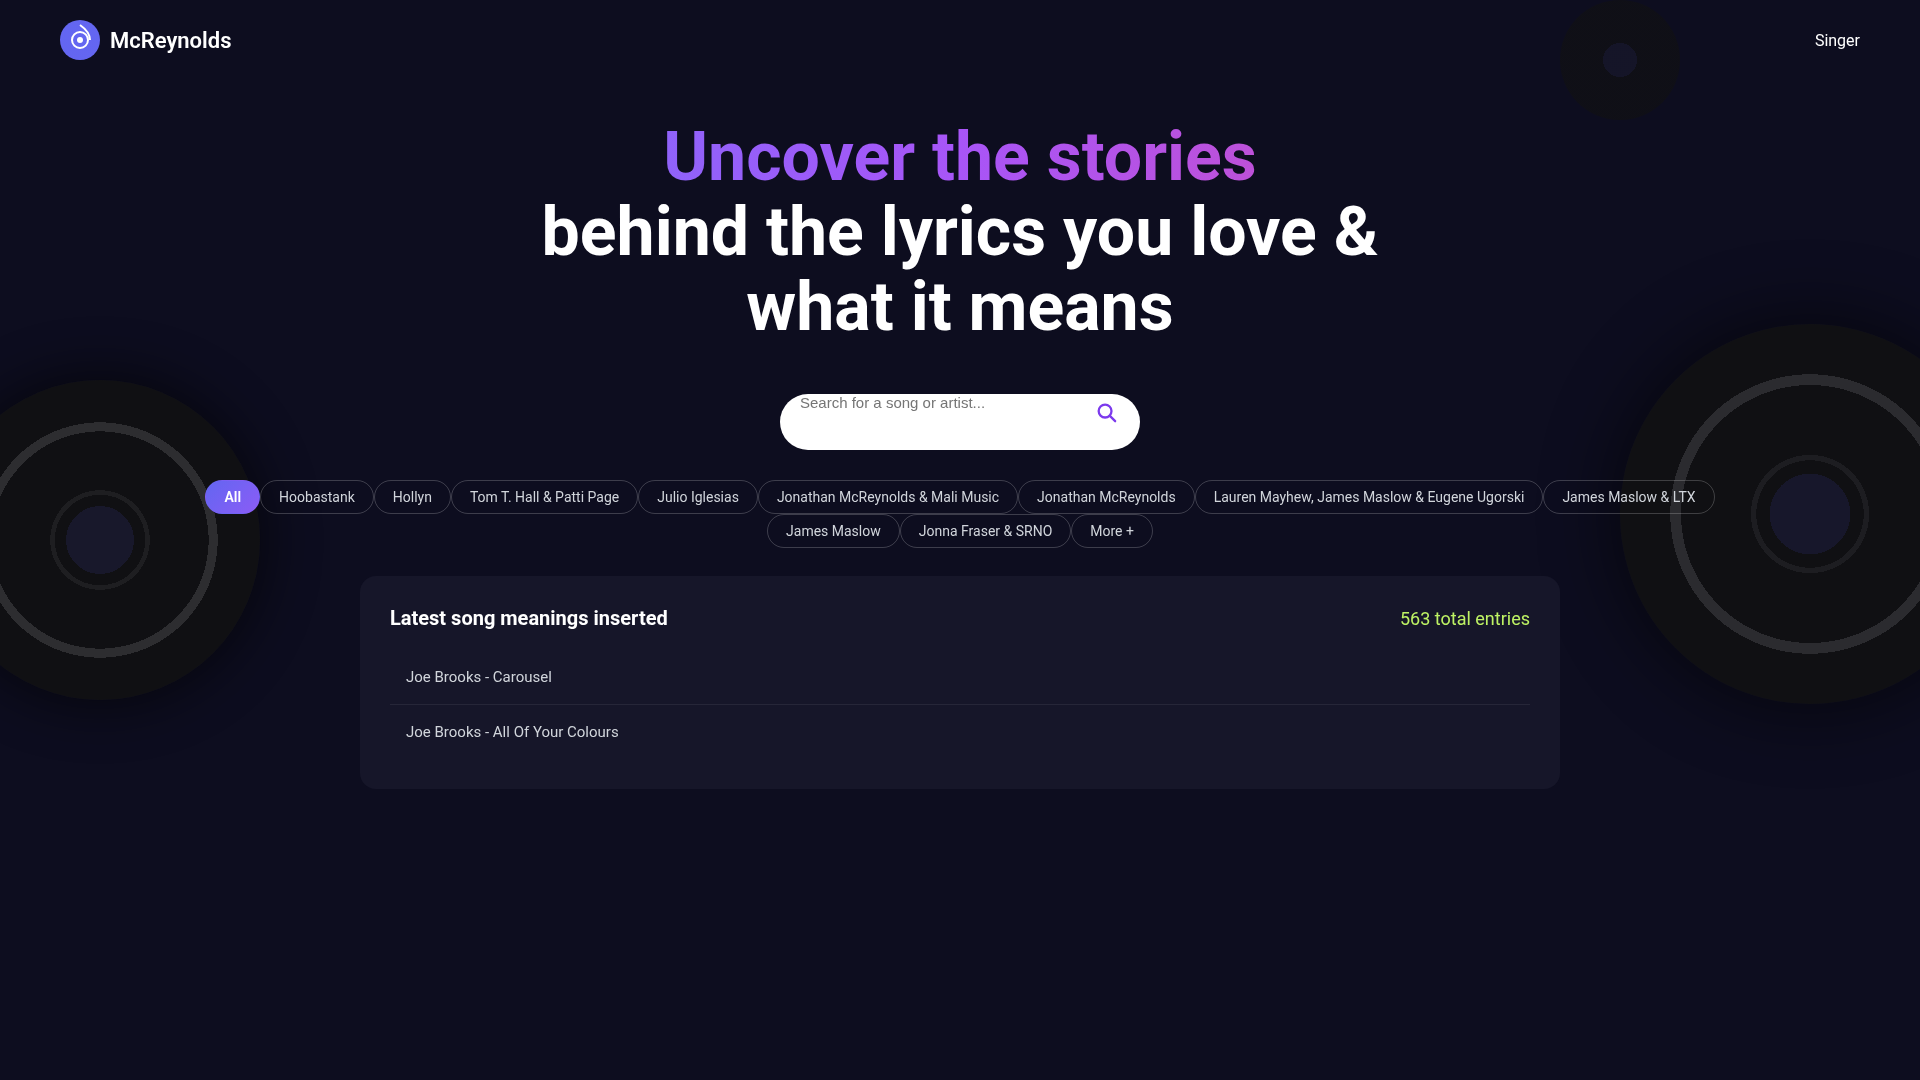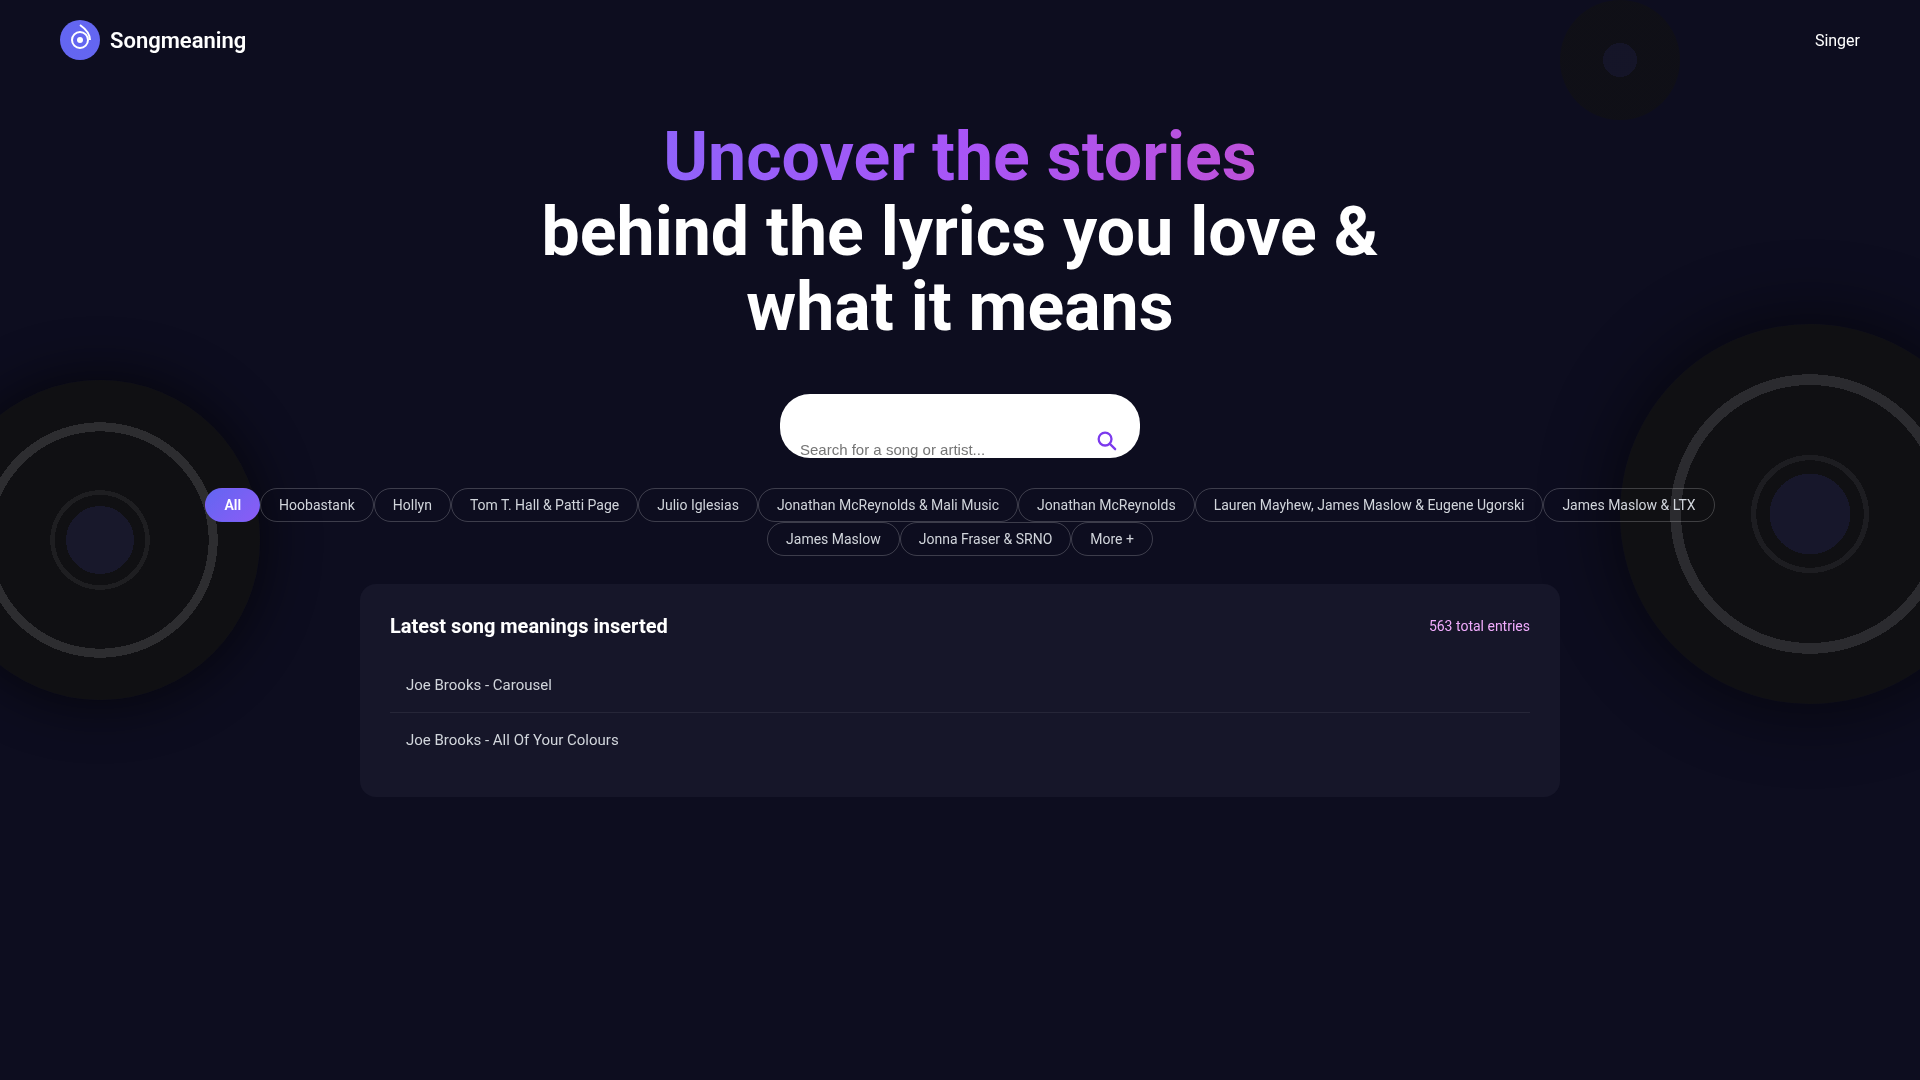--- a/index.html
+++ b/index.html
@@ -127,25 +127,25 @@
     .search-container {
       position: relative;
       z-index: 10;
       display: flex;
       justify-content: center;
       margin-top: 30px;
     }
 
     .search-box {
       width: 360px;
-      height: 64px;
+      height: 56px;
       background: #ffffff;
       border-radius: 30px;
       display: flex;
-      align-items: flex-end;
+      align-items: flex-start;
       padding: 0 16px 0 20px;
       gap: 8px;
     }
 
     .search-input {
       flex: 1;
       border: none;
       outline: none;
       font-size: 15px;
       color: #1f2937;
@@ -220,22 +220,22 @@
       gap: 12px;
     }
 
     .card-title {
       font-size: 20px;
       font-weight: 700;
       color: #ffffff;
     }
 
     .card-count {
-      font-size: 14px;
-      color: #f0abfc;
+      font-size: 18px;
+      color: #bef264;
     }
 
     .song-item {
       padding: 18px 16px;
       border-top: 1px solid rgba(255,255,255,0.07);
       font-size: 15px;
       color: #d1d5db;
       cursor: pointer;
     }
 
@@ -257,21 +257,21 @@
       <circle cx="20" cy="20" r="8" fill="none" stroke="white" stroke-width="2"></circle>
       <circle cx="20" cy="20" r="3" fill="white"></circle>
       <path d="M20 5 Q30 12 30 20" stroke="white" stroke-width="2" fill="none"></path>
       <defs>
         <linearGradient id="logoGrad" x1="0" y1="0" x2="40" y2="40">
           <stop offset="0%" stop-color="#6366f1"></stop>
           <stop offset="100%" stop-color="#8b5cf6"></stop>
         </linearGradient>
       </defs>
     </svg>
-    <span class="logo-text">Songmeaning</span>
+    <span class="logo-text">McReynolds</span>
   </div>
   <span class="nav-singer">Singer</span>
 </nav>
 
 <div class="hero">
   <span class="hero-title-gradient">Uncover the stories</span>
   <span class="hero-title-white">behind the lyrics you love &amp;</span>
   <span class="hero-title-white">what it means</span>
 </div>
 

